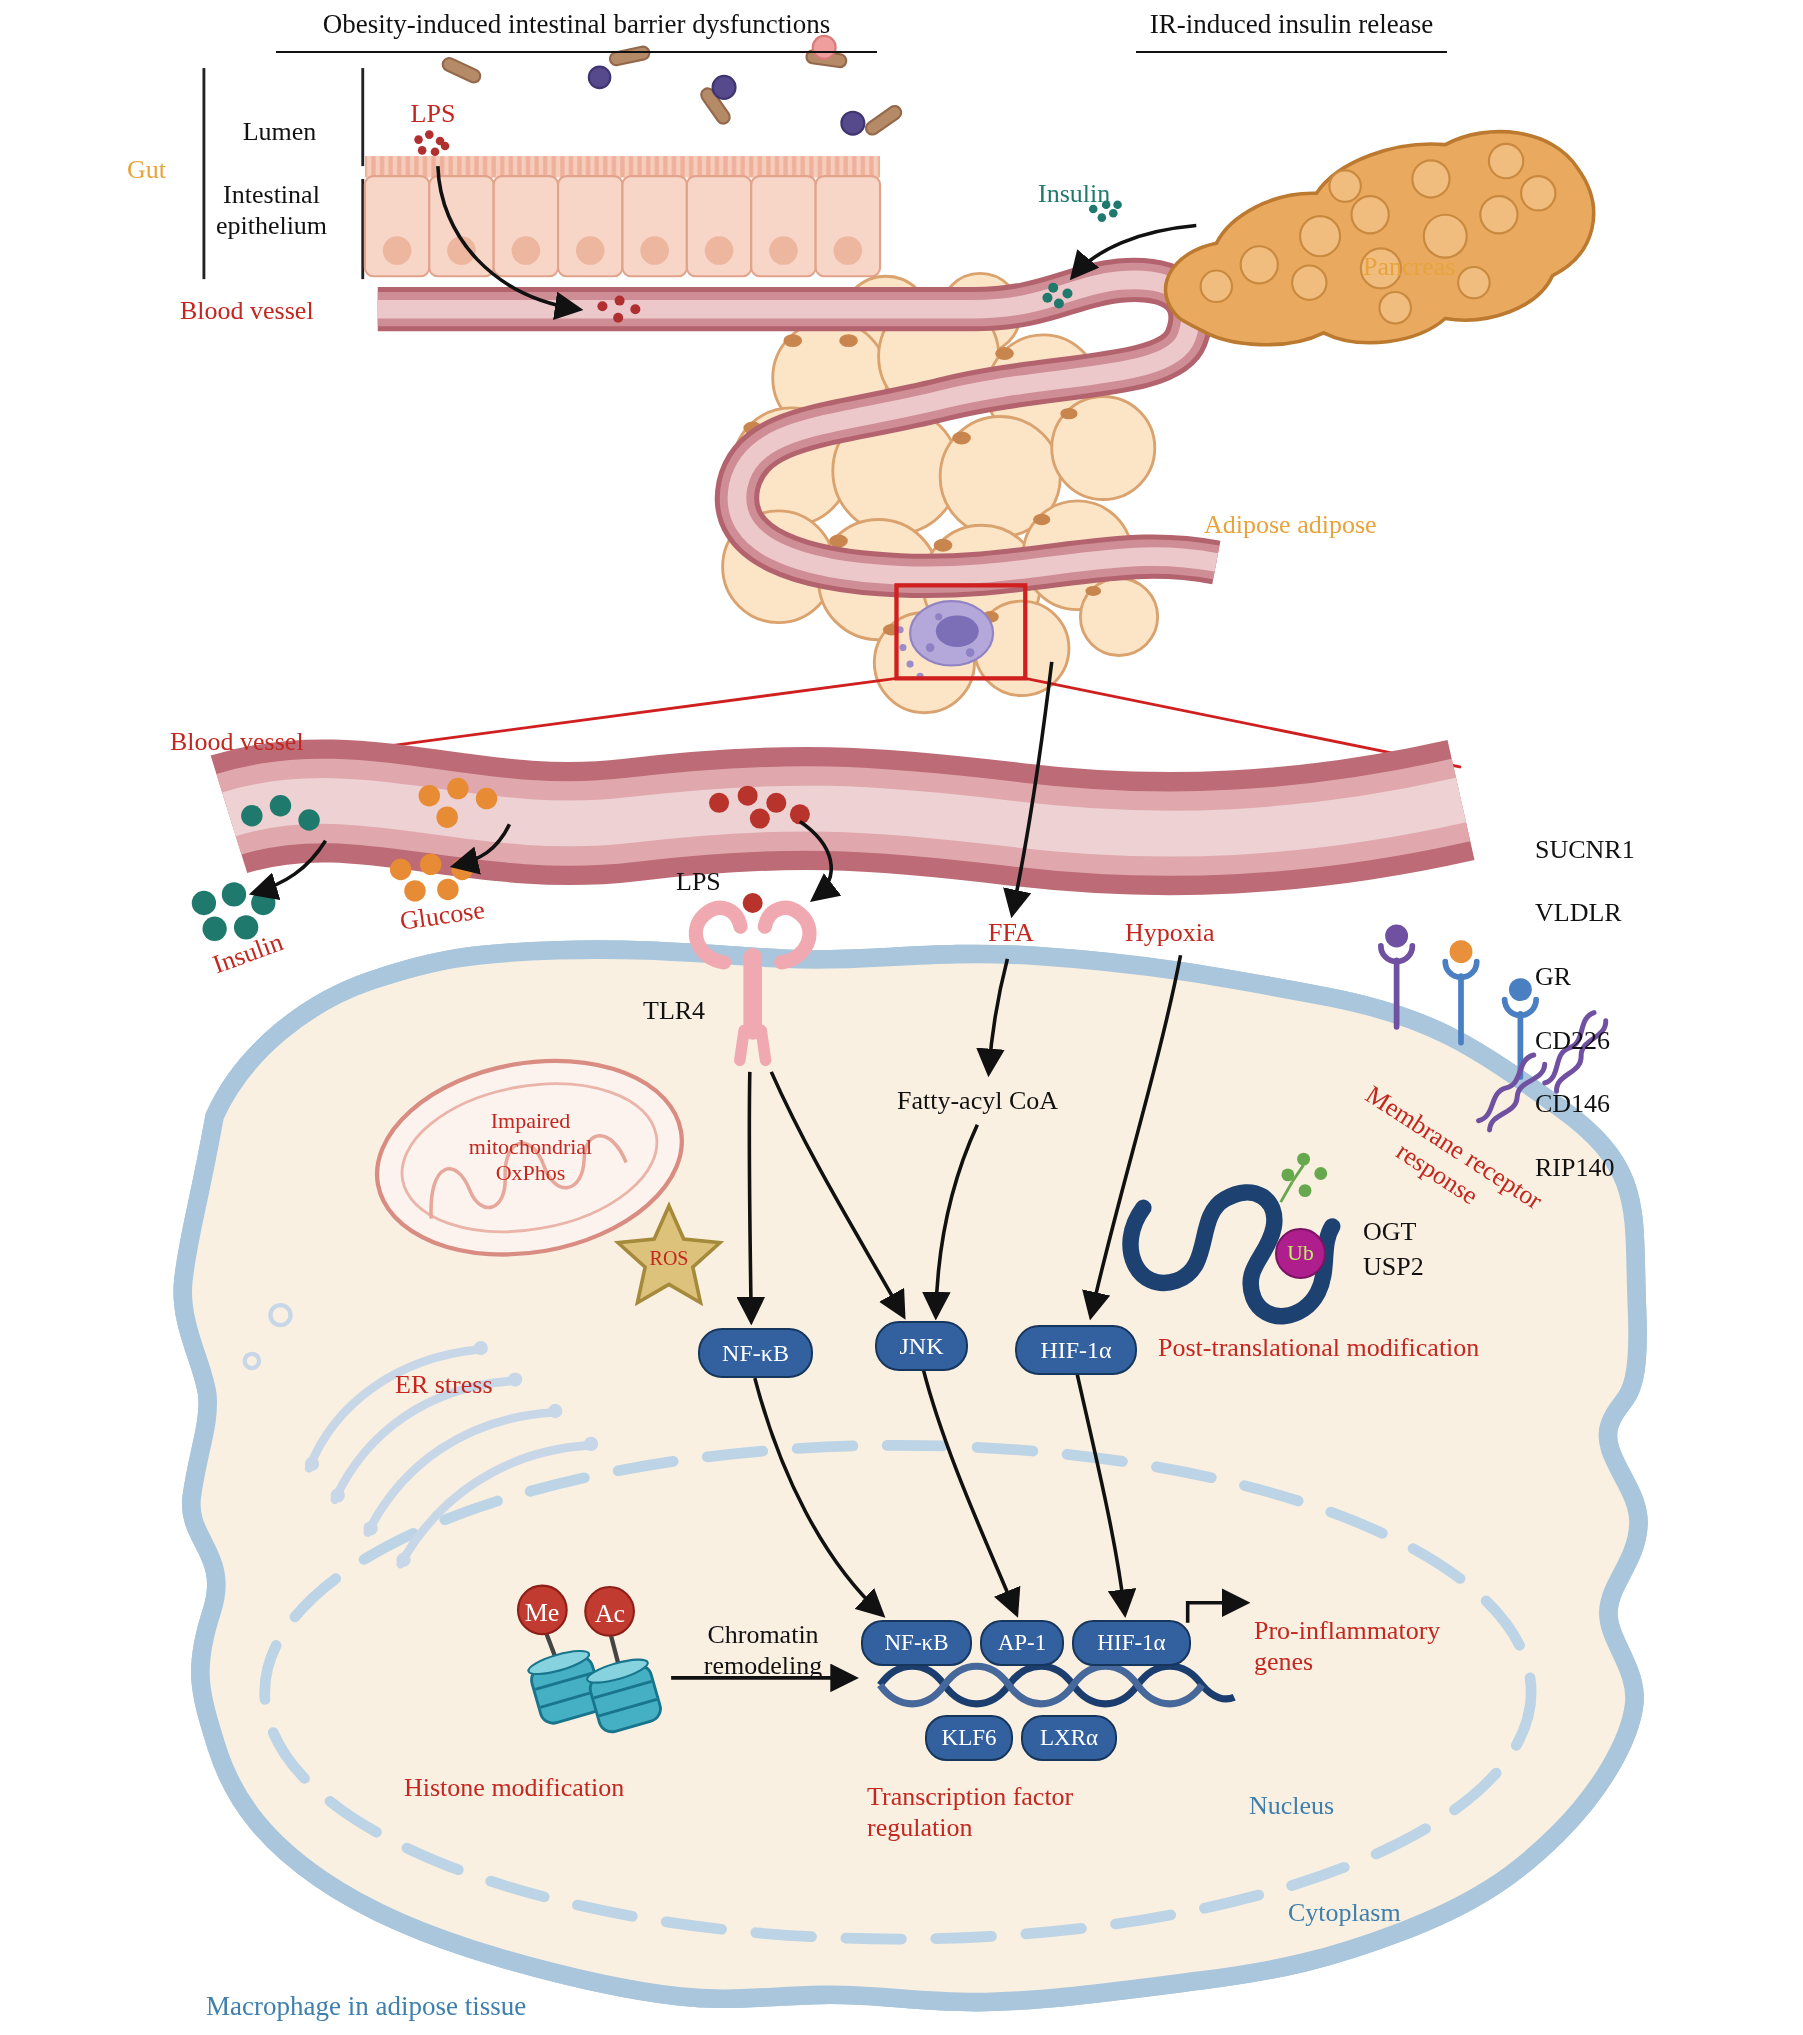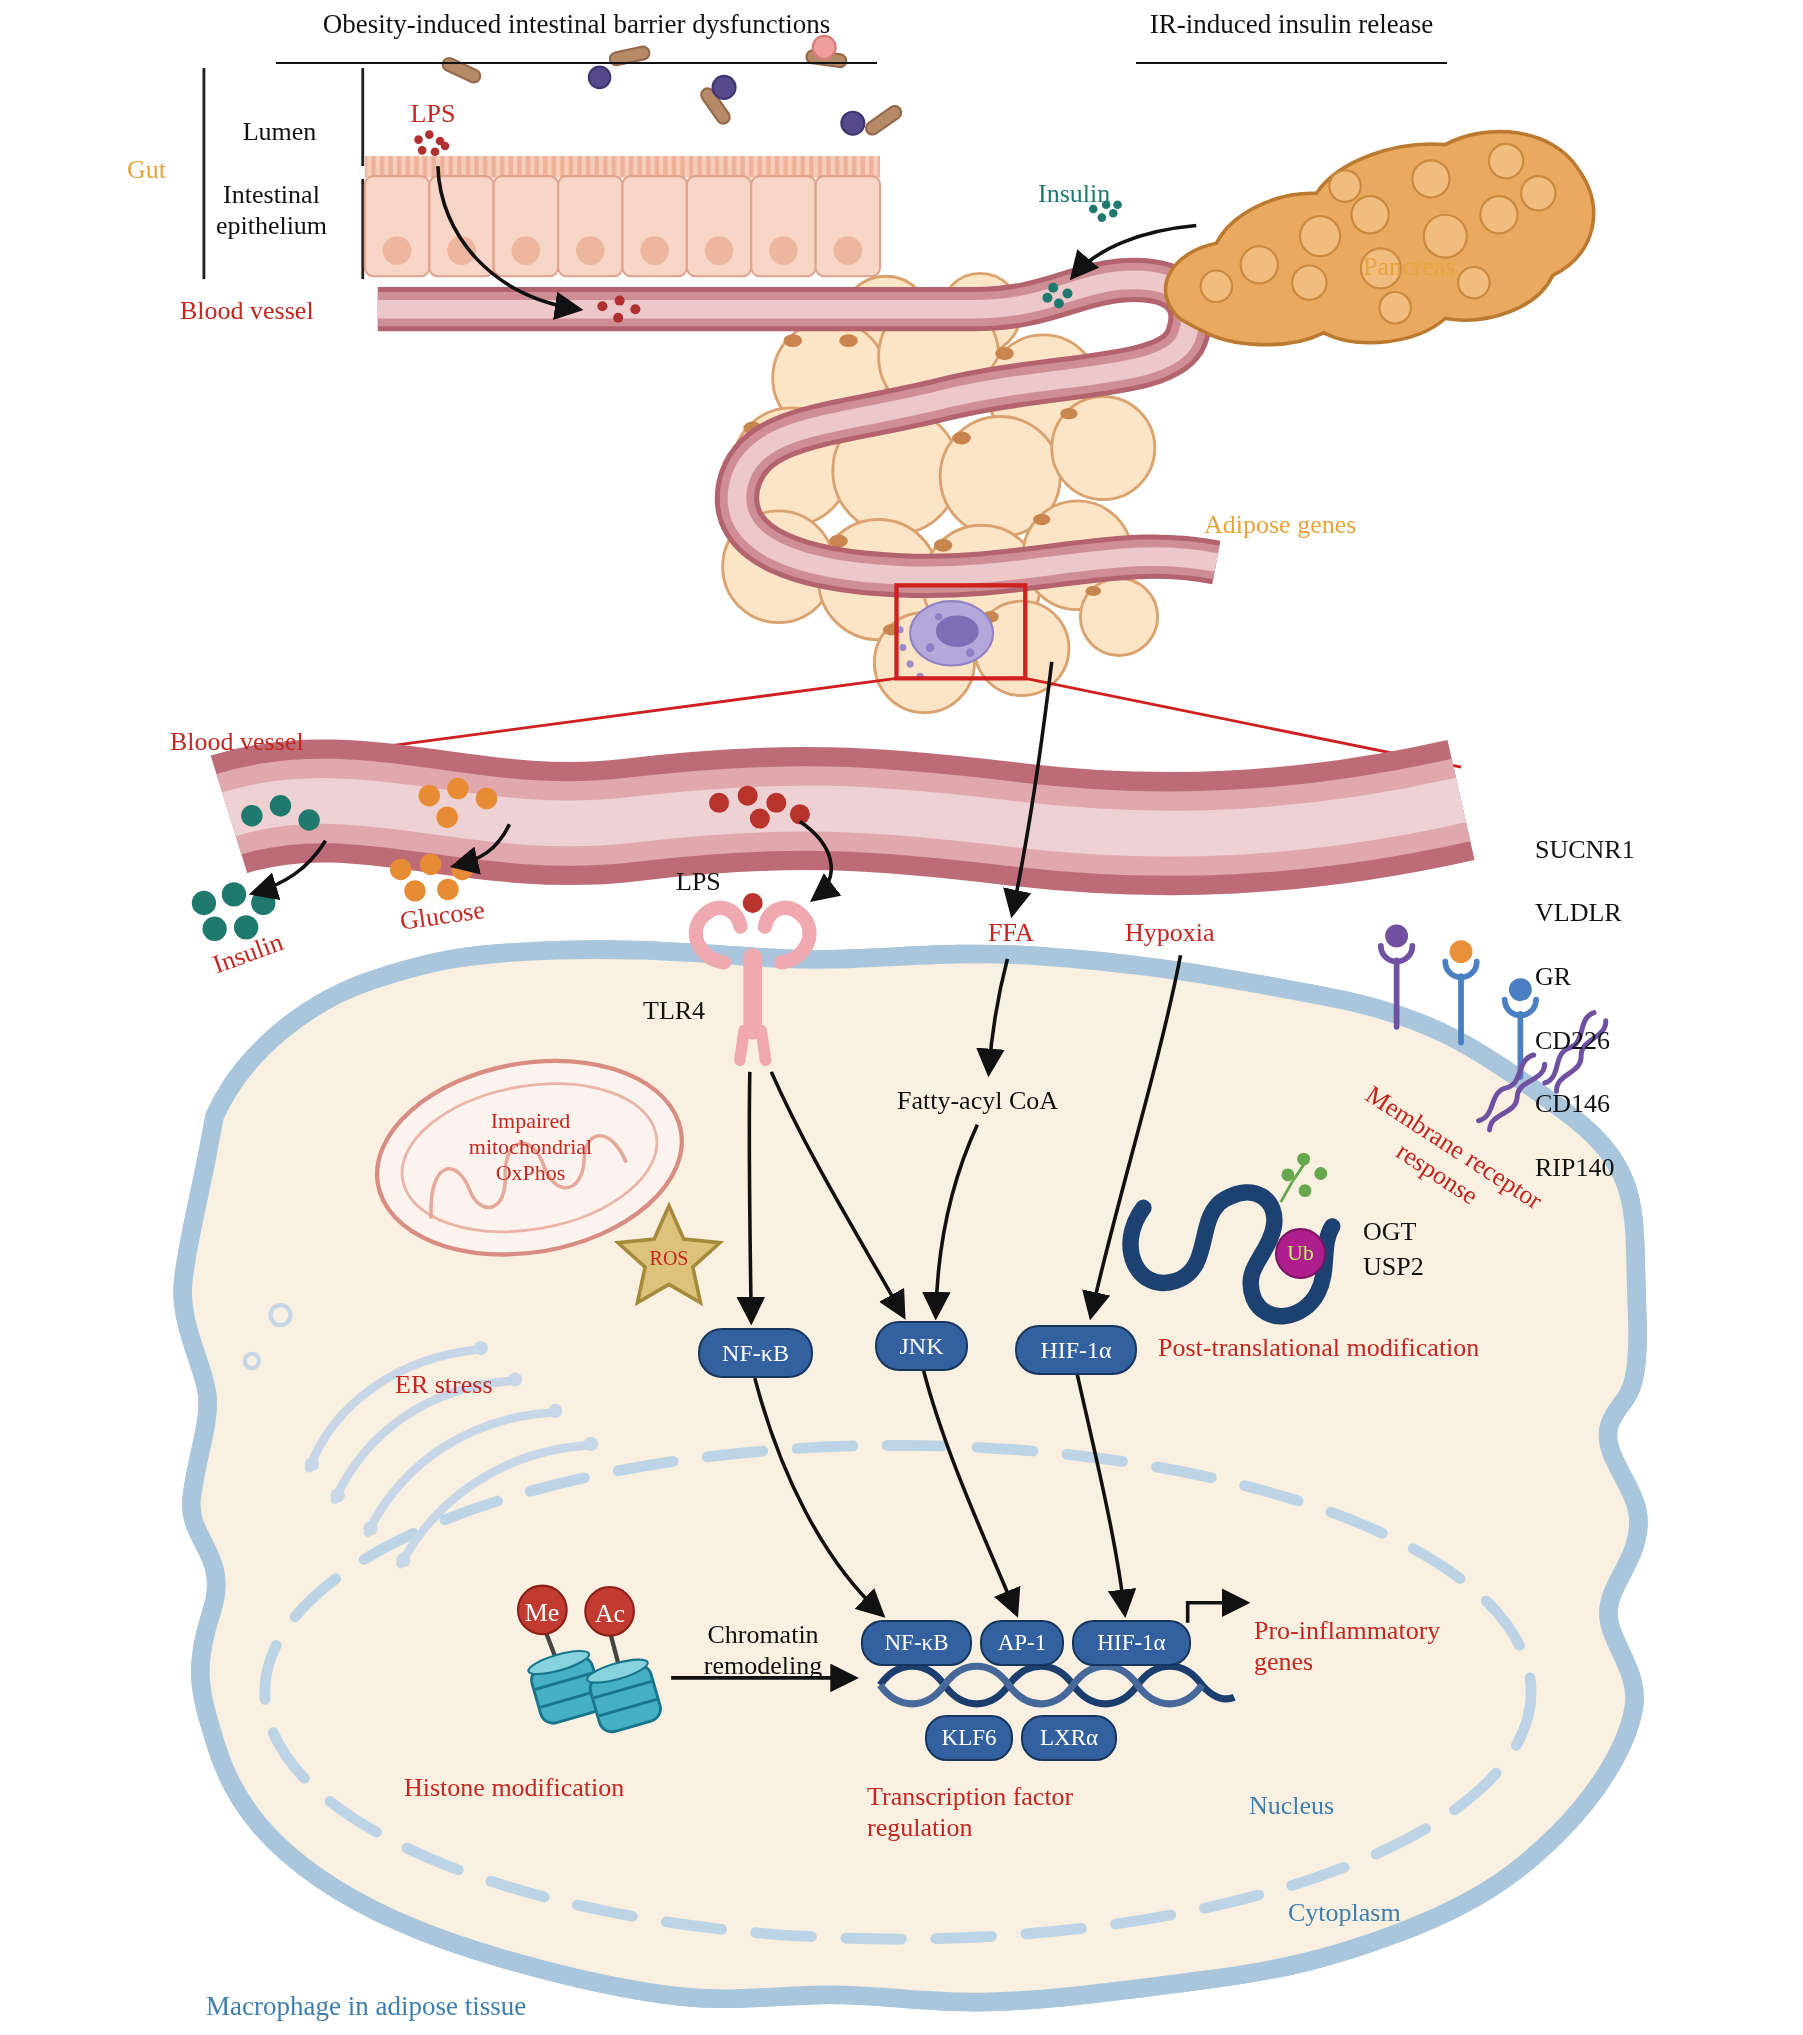--- a/index.html
+++ b/index.html
@@ -7,21 +7,21 @@
           font-family:"Liberation Serif",serif;color:#111;}
   svg.bg{position:absolute;left:0;top:0;}
   .lbl{position:absolute;font-size:26px;line-height:1.18;white-space:pre-line;}
   .ctr{text-align:center;}
   .rt{text-align:center;}
   .red{color:#c3271f;}
   .orange{color:#e7a33c;}
   .teal{color:#1f7a6d;}
   .blue{color:#3e7fae;}
   .title{position:absolute;font-size:27px;color:#111;text-align:center;
-         border-bottom:2.9px solid #111;padding-bottom:22px;line-height:1.15;}
+         border-bottom:2.9px solid #111;padding-bottom:11px;line-height:1.15;}
   .pill{position:absolute;background:#33619f;border:2.1px solid #17365c;border-radius:24px;
         color:#fff;display:flex;align-items:center;justify-content:center;font-size:24px;}
   .tfbox{position:absolute;background:#33619f;border:2.1px solid #17365c;border-radius:21.5px;
         color:#fff;display:flex;align-items:center;justify-content:center;font-size:23px;}
   .badge{position:absolute;border-radius:50%;display:flex;align-items:center;justify-content:center;color:#bef264;}
   .ub{width:47px;height:47px;background:#ae1f8d;border:2.1px solid #7c1464;font-size:21.5px;}
   .mark{position:absolute;width:50px;text-align:center;color:#fff;font-size:26px;}
   .rot{transform-origin:left top;}
   .list div{line-height:33px;}
 </style>
@@ -342,21 +342,21 @@
 <div class="title" style="left:276px;top:8.6px;width:601px;">Obesity-induced intestinal barrier dysfunctions</div>
 <div class="title" style="left:1136px;top:8.6px;width:311px;">IR-induced insulin release</div>
 
 <div class="lbl orange" style="left:107px;top:155px;width:79px;text-align:center;">Gut</div>
 <div class="lbl rt" style="left:215px;top:117px;width:129px;">Lumen</div>
 <div class="lbl rt" style="left:200px;top:180px;width:143px;">Intestinal epithelium</div>
 <div class="lbl red ctr" style="left:399px;top:99px;width:68px;">LPS</div>
 <div class="lbl red" style="left:180px;top:296px;width:172px;">Blood vessel</div>
 <div class="lbl teal" style="left:1038px;top:179px;width:100px;">Insulin</div>
 <div class="lbl orange" style="left:1363px;top:252px;width:136px;">Pancreas</div>
-<div class="lbl orange" style="left:1204px;top:510px;width:193px;">Adipose genes</div>
+<div class="lbl orange" style="left:1204px;top:510px;width:193px;">Adipose adipose</div>
 
 <div class="lbl red" style="left:170px;top:727px;width:172px;">Blood vessel</div>
 <div class="lbl red rot" style="left:209px;top:952px;transform:rotate(-20deg);">Insulin</div>
 <div class="lbl red rot" style="left:398px;top:907px;transform:rotate(-8deg);">Glucose</div>
 <div class="lbl" style="left:676px;top:867px;width:68px;">LPS</div>
 <div class="lbl" style="left:643px;top:996px;width:86px;">TLR4</div>
 <div class="lbl red" style="left:988px;top:918px;width:64px;">FFA</div>
 <div class="lbl red" style="left:1125px;top:918px;width:122px;">Hypoxia</div>
 
 <div class="lbl list" style="left:1535px;top:802px;width:157px;">

